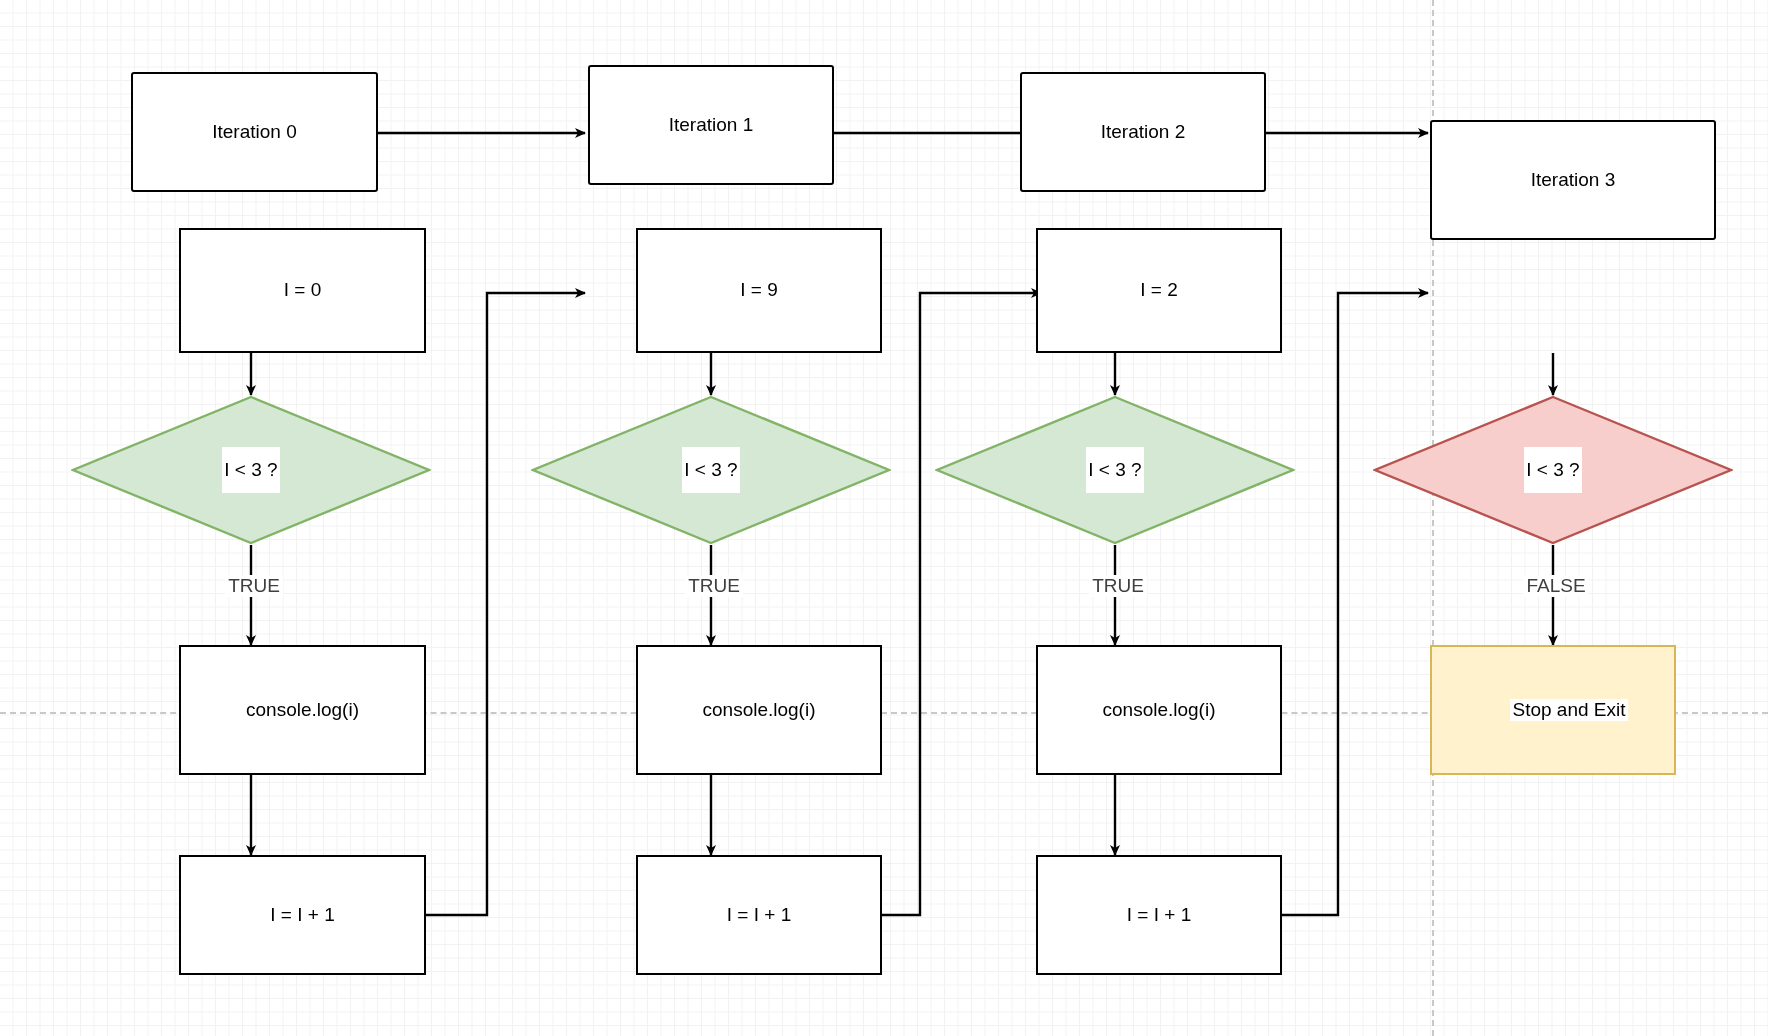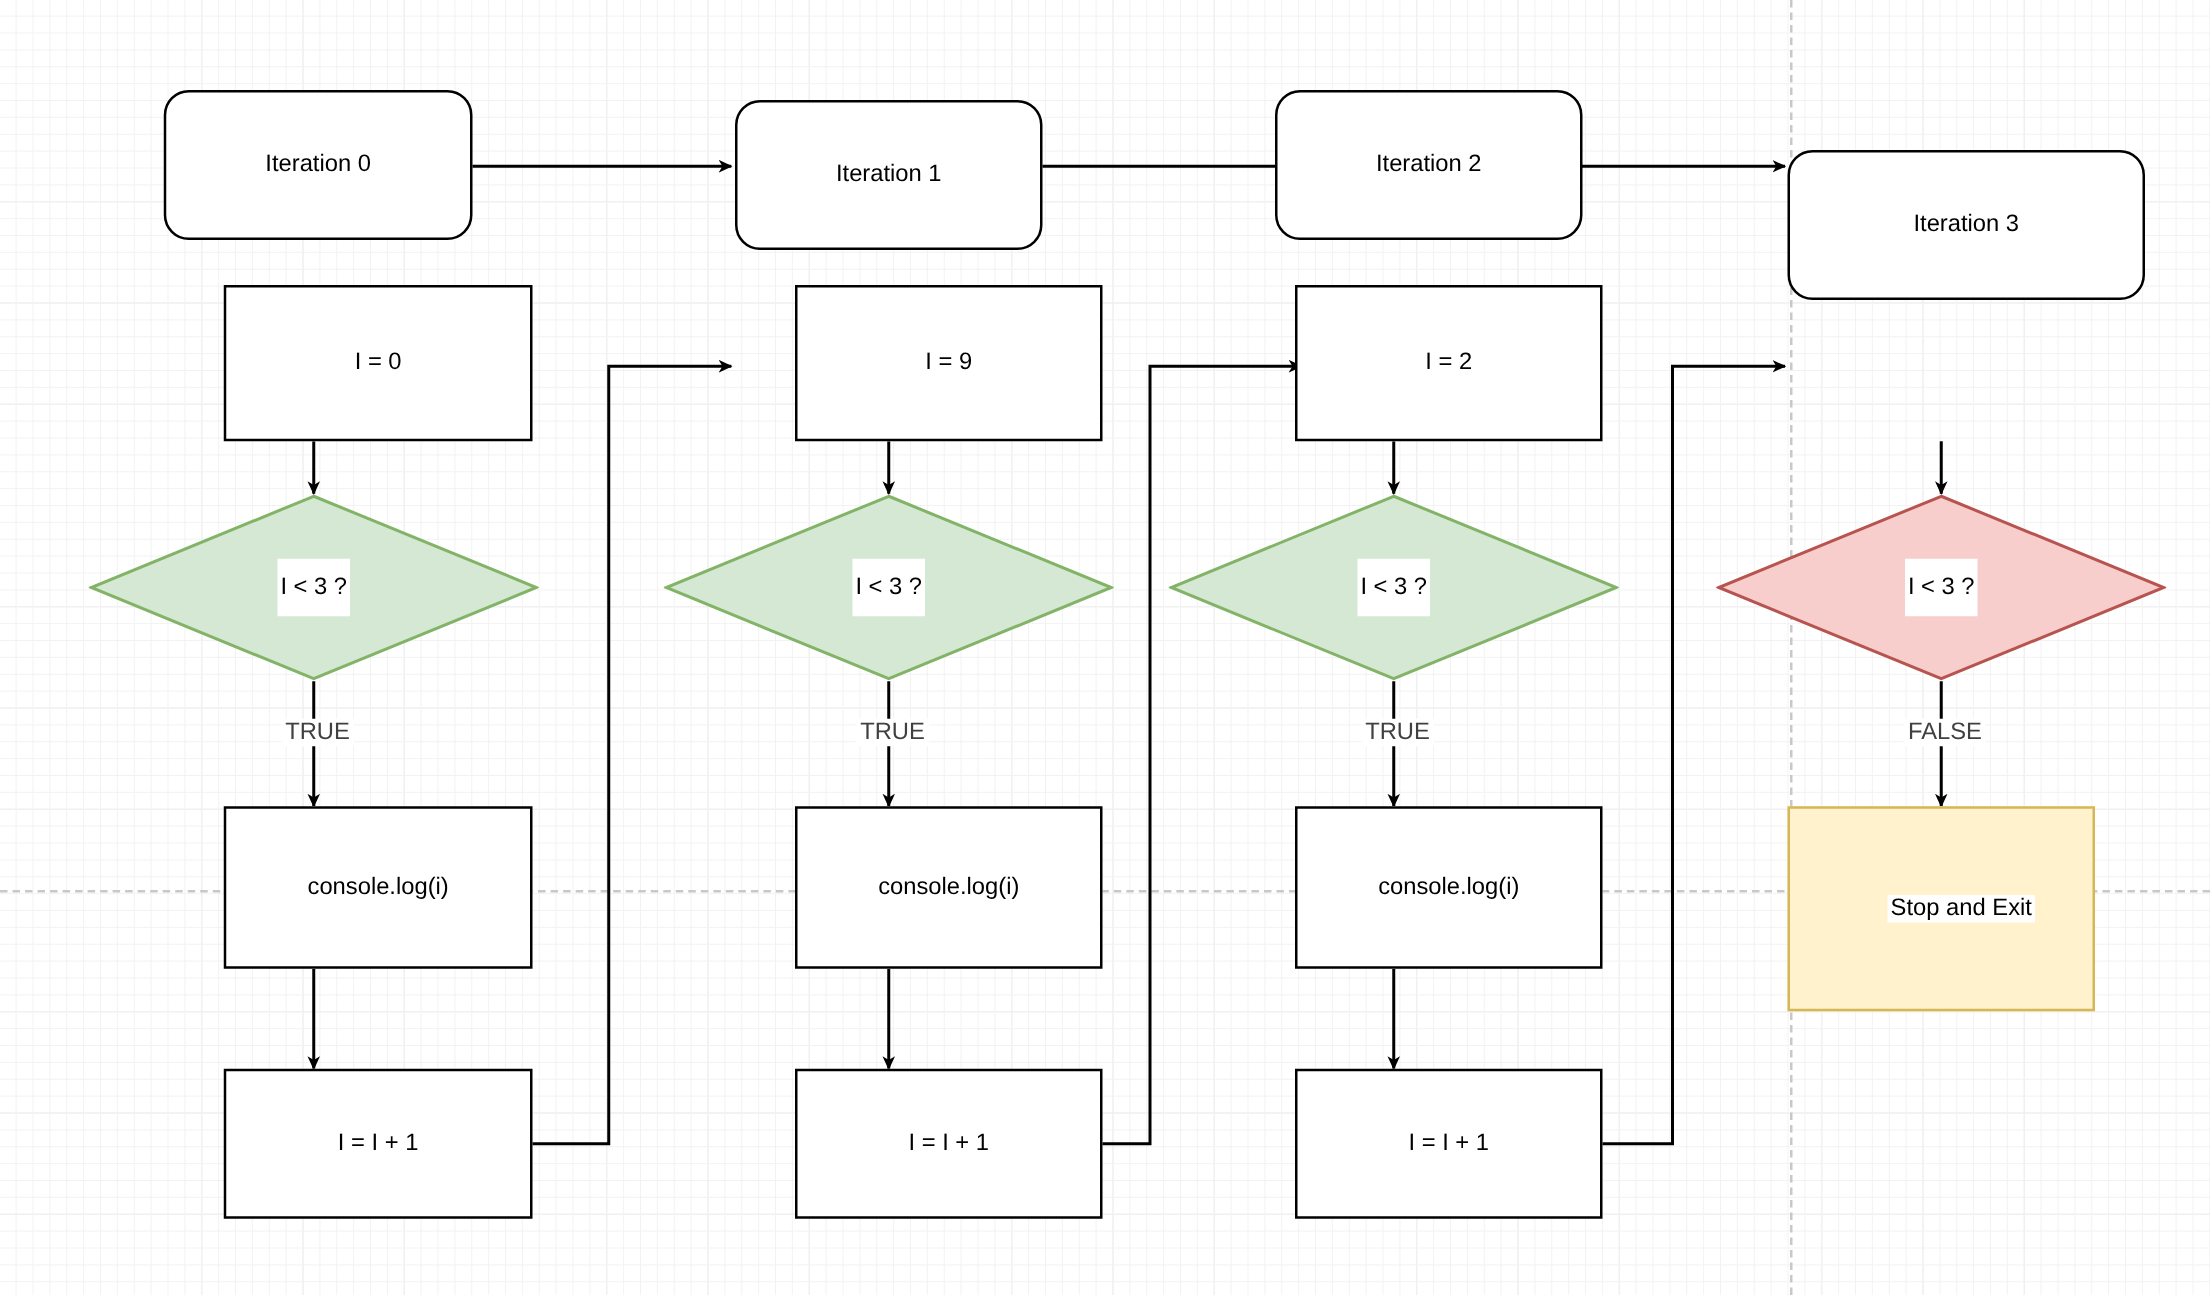--- a/index.html
+++ b/index.html
@@ -57,21 +57,21 @@
     align-items: center;
     justify-content: center;
     color: #000000;
     font-size: 19px;
     line-height: 1.2;
     text-align: center;
   }
 
   .node-rounded {
     border: 2px solid #000000;
-    border-radius: 20px;
+    border-radius: 3px;
     background: #ffffff;
   }
 
   .node-rect {
     border: 2px solid #000000;
     background: #ffffff;
     margin-left: 48px;
   }
 
   .node-terminal {
@@ -202,21 +202,21 @@
   <div class="edge-label" style="left:254px; top:586px;">TRUE</div>
 
   <div class="node node-rect" style="left:131px; top:645px; width:247px; height:130px;">
     <span class="node-label-plain">console.log(i)</span>
   </div>
 
   <div class="node node-rect" style="left:131px; top:855px; width:247px; height:120px;">
     <span class="node-label-plain">I =  I + 1</span>
   </div>
 
-  <div class="node node-rounded" style="left:588px; top:80px; width:246px; height:120px;align-items:center;">
+  <div class="node node-rounded" style="left:588px; top:65px; width:246px; height:120px;align-items:center;">
     <span class="node-label-plain">Iteration 1</span>
   </div>
 
   <div class="node node-rect" style="left:588px; top:228px; width:246px; height:125px;">
     <span class="node-label-plain">I = 9</span>
   </div>
 
   <div class="diamond" style="left:531px; top:395px; width:360px; height:150px;">
     <svg width="360" height="150" viewBox="0 0 360 150">
       <polygon points="180,2 358,75 180,148 2,75" fill="#d5e8d4" stroke="#82b366" stroke-width="2.4"></polygon>
@@ -272,17 +272,17 @@
     <svg width="360" height="150" viewBox="0 0 360 150">
       <polygon points="180,2 358,75 180,148 2,75" fill="#f8cecc" stroke="#b85450" stroke-width="2.4"></polygon>
     </svg>
     <div class="diamond-text">
       <span class="node-label">I &lt; 3 ?</span>
     </div>
   </div>
 
   <div class="edge-label" style="left:1556px; top:586px;">FALSE</div>
 
-  <div class="node node-terminal" style="left:1430px; top:645px; width:246px; height:164px;padding-left:32px;">
+  <div class="node node-terminal" style="left:1430px; top:645px; width:246px; height:130px;padding-left:32px;">
     <span class="node-label-terminal">Stop and Exit</span>
   </div>
 
 </div>
 
 </body></html>

